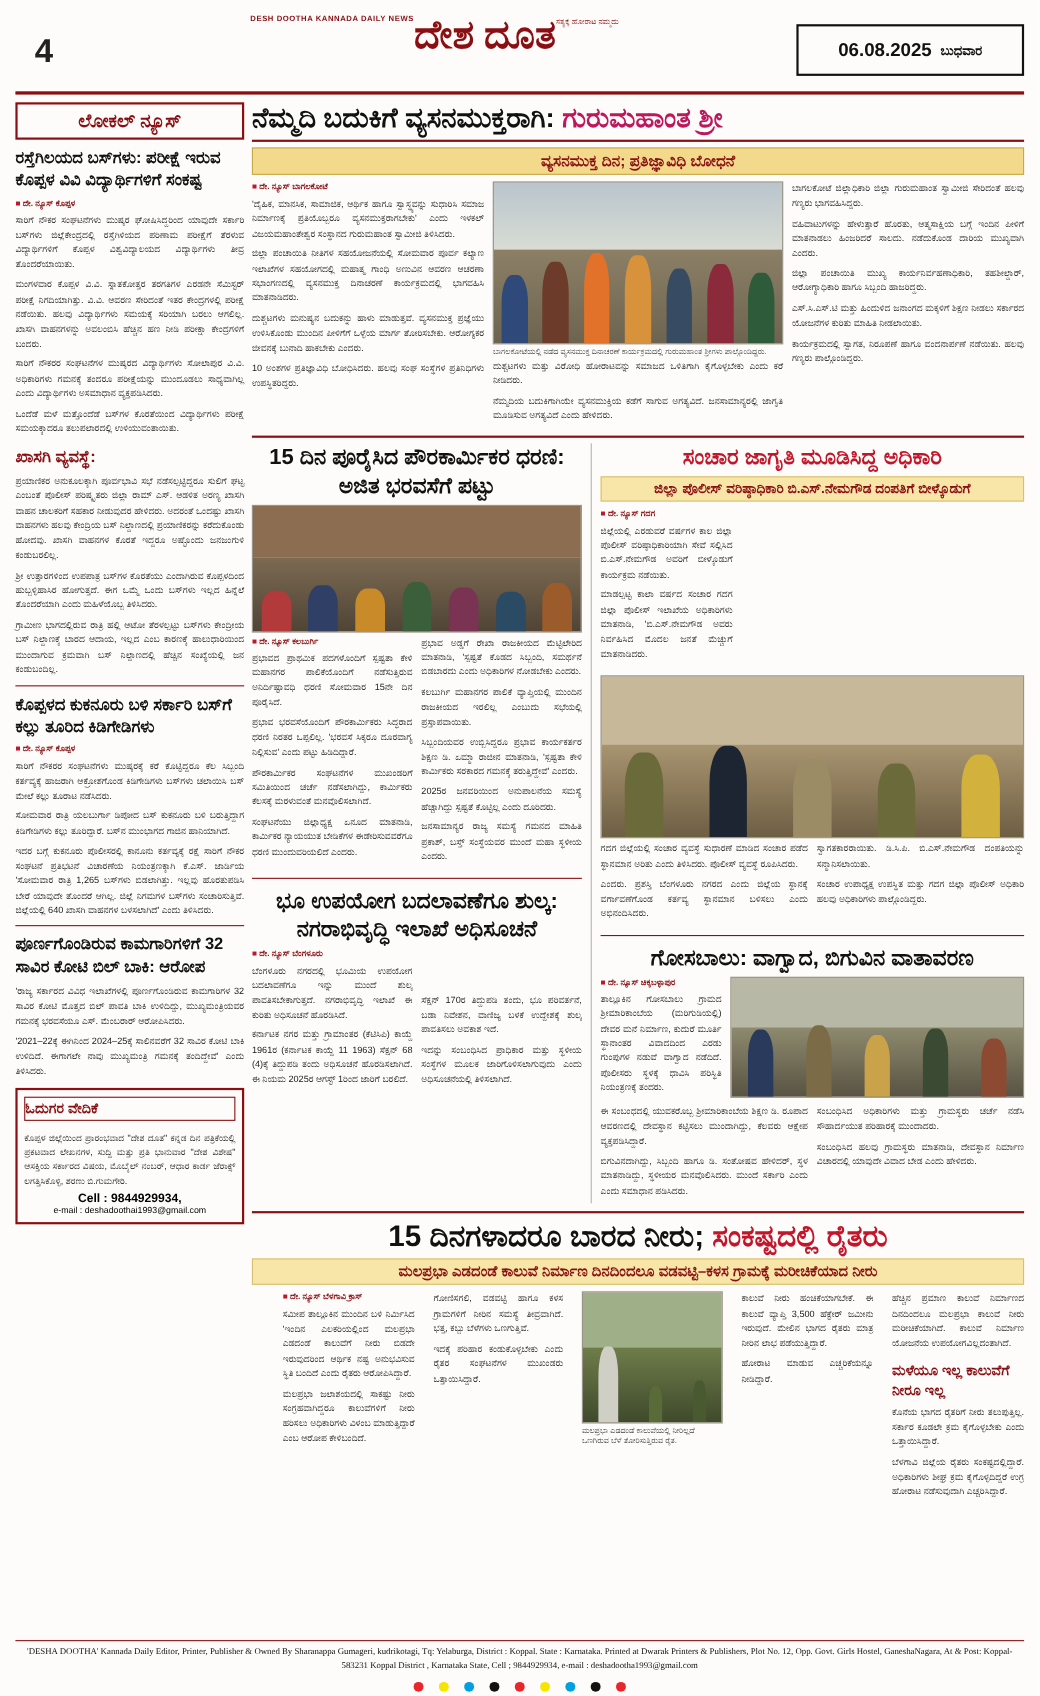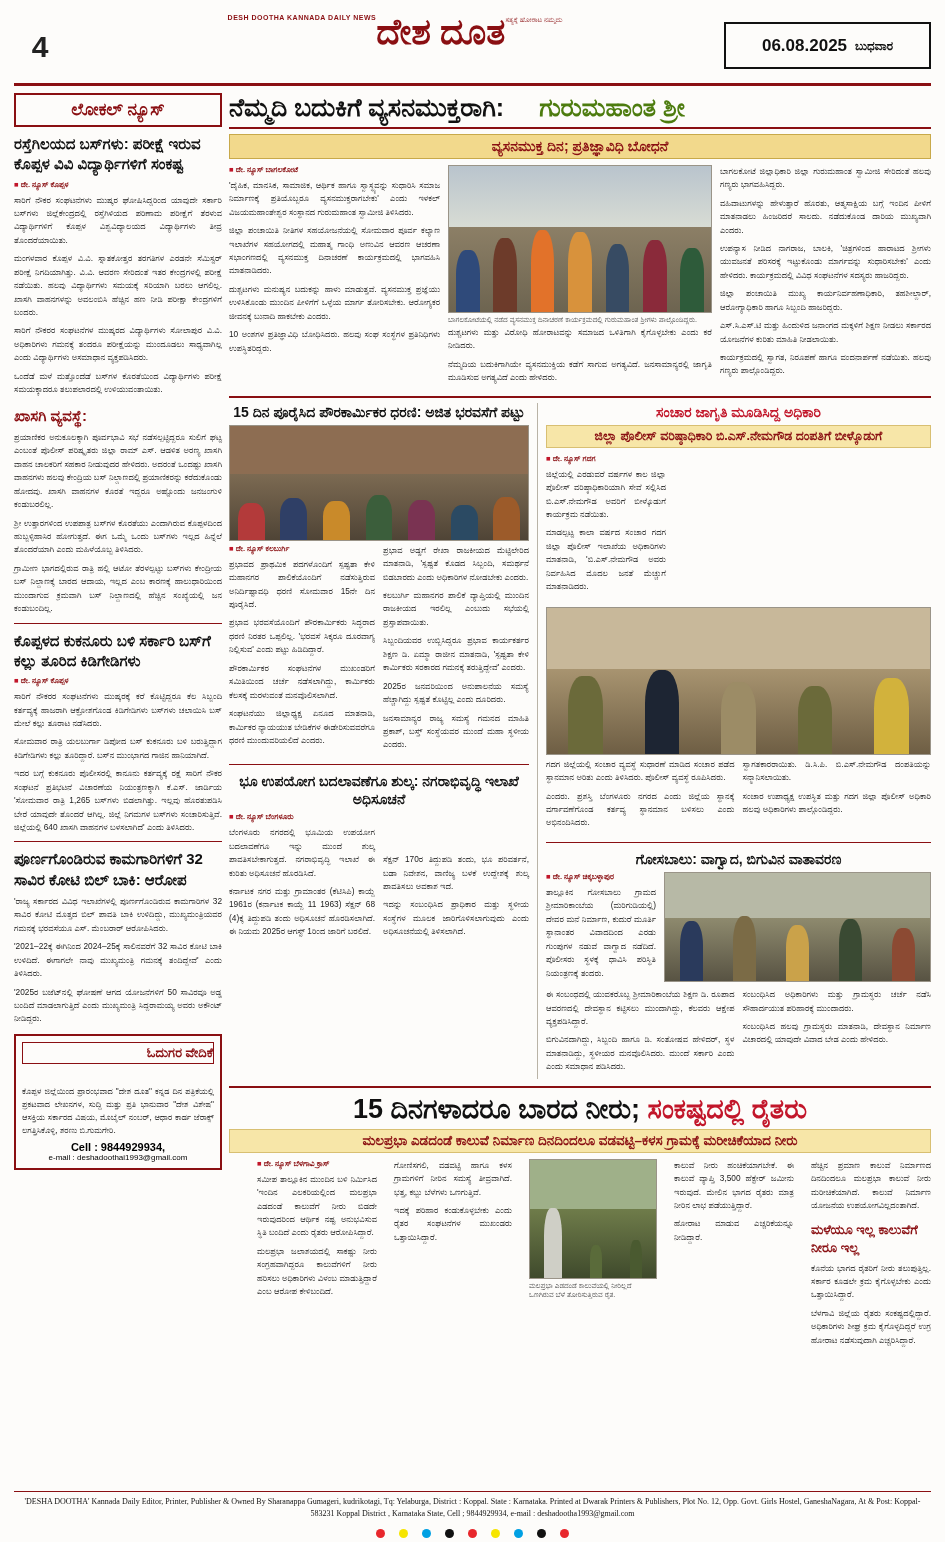--- a/index.html
+++ b/index.html
@@ -125,21 +125,21 @@
   
   .banner-head {
     font-size: 25px;
     font-weight: bold;
     color: #111;
     line-height: 1.15;
     border-bottom: 2px solid #8a0f12;
     padding-bottom: 5px;
     margin-bottom: 5px;
   }
-  .banner-head .red { color: #4d7c0f; margin-left: 28px; }
+  .banner-head .red { color: #be185d; }
   .ribbon {
     background: #f2d98c;
     border: 1px solid #c8a94a;
     text-align: center;
     font-size: 14px;
     font-weight: bold;
     color: #8a0f12;
     padding: 3px 0;
     margin-bottom: 6px;
   }
@@ -172,21 +172,21 @@
     width: 9%;
     background: #7a5b46;
     border-radius: 40% 40% 0 0;
   }
   .caption {
     font-size: 7.2px;
     color: #444;
     padding: 2px 0;
   }
   .mid-head {
-    font-size: 14px;
+    font-size: 20px;
     font-weight: bold;
     color: #111;
     line-height: 1.3;
     text-align: center;
     margin-bottom: 4px;
   }
   .mid-head.red { color: #c2162a; }
   .mid-head .red { color: #c2162a; }
   .sec-rule-top { border-top: 2px solid #8a0f12; padding-top: 5px; margin-top: 6px; }
   .sec-rule-v { border-left: 1px solid #b9b3a6; padding-left: 8px; }
@@ -212,27 +212,27 @@
   }
   .big-banner .red { color: #c2162a; }
 
   
   .ad-box {
     border: 2px solid #8a0f12;
     padding: 6px;
     margin-top: 8px;
   }
   .ad-title {
-    text-align: right;
+    text-align: left;
     font-size: 13px;
     font-weight: bold;
     color: #8a0f12;
     border: 1px solid #8a0f12;
     padding: 2px 0;
-    margin-bottom: 21px;
+    margin-bottom: 9px;
   }
   .ad-text { font-size: 8.2px; line-height: 1.6; text-align: justify; color: #1a1a1a; }
   .ad-cell { text-align: center; font-size: 11px; font-weight: bold; margin-top: 4px; }
   .ad-mail { text-align: center; font-size: 8px; }
 
   
   .footer {
     position: absolute;
     left: 14px; right: 14px; bottom: 22px;
     border-top: 1px solid #8a0f12;
@@ -303,21 +303,20 @@
         <p class="para">ಸೋಮವಾರ ರಾತ್ರಿ ಯಲಬುರ್ಗಾ ಡಿಪೋದ ಬಸ್ ಕುಕನೂರು ಬಳಿ ಬರುತ್ತಿದ್ದಾಗ ಕಿಡಿಗೇಡಿಗಳು ಕಲ್ಲು ತೂರಿದ್ದಾರೆ. ಬಸ್‌ನ ಮುಂಭಾಗದ ಗಾಜಿನ ಹಾನಿಯಾಗಿದೆ.</p>
         <p class="para">ಇದರ ಬಗ್ಗೆ ಕುಕನೂರು ಪೊಲೀಸರಲ್ಲಿ ಕಾನೂನು ಕರ್ತವ್ಯಕ್ಕೆ ರಕ್ಷೆ ಸಾರಿಗೆ ನೌಕರ ಸಂಘಟನೆ ಪ್ರತಿಭಟನೆ ವಿಚಾರಣೆಯ ನಿಯಂತ್ರಣಕ್ಕಾಗಿ ಕೆ.ಎಸ್. ಜಾರ್ಡಿಯ 'ಸೋಮವಾರ ರಾತ್ರಿ 1,265 ಬಸ್‌ಗಳು ಬಿಡಲಾಗಿತ್ತು. ಇಲ್ಲವು ಹೊರತುಪಡಿಸಿ ಬೇರೆ ಯಾವುದೇ ತೊಂದರೆ ಆಗಿಲ್ಲ. ಜಿಲ್ಲೆ ನಿಗಮಗಳ ಬಸ್‌ಗಳು ಸಂಚಾರಿಸುತ್ತಿವೆ. ಜಿಲ್ಲೆಯಲ್ಲಿ 640 ಖಾಸಗಿ ವಾಹನಗಳ ಬಳಸಲಾಗಿದೆ' ಎಂದು ತಿಳಿಸಿದರು.</p>
       </div>
 
       <div class="rule"></div>
 
       <div>
         <div class="lead-head">ಪೂರ್ಣಗೊಂಡಿರುವ ಕಾಮಗಾರಿಗಳಿಗೆ 32 ಸಾವಿರ ಕೋಟಿ ಬಿಲ್ ಬಾಕಿ: ಆರೋಪ</div>
         <p class="para">'ರಾಜ್ಯ ಸರ್ಕಾರದ ವಿವಿಧ ಇಲಾಖೆಗಳಲ್ಲಿ ಪೂರ್ಣಗೊಂಡಿರುವ ಕಾಮಗಾರಿಗಳ 32 ಸಾವಿರ ಕೋಟಿ ಮೊತ್ತದ ಬಿಲ್ ಪಾವತಿ ಬಾಕಿ ಉಳಿದಿದ್ದು, ಮುಖ್ಯಮಂತ್ರಿಯವರ ಗಮನಕ್ಕೆ ಭರವಸೆಯೂ ಎಸ್. ಮೆಂಬರಾರ್ ಆರೋಪಿಸಿದರು.</p>
         <p class="para">'2021–22ಕ್ಕೆ ಈಗಿನಿಂದ 2024–25ಕ್ಕೆ ಸಾಲಿನವರೆಗೆ 32 ಸಾವಿರ ಕೋಟಿ ಬಾಕಿ ಉಳಿದಿದೆ. ಈಗಾಗಲೇ ನಾವು ಮುಖ್ಯಮಂತ್ರಿ ಗಮನಕ್ಕೆ ತಂದಿದ್ದೇವೆ' ಎಂದು ತಿಳಿಸಿದರು.</p>
-        <p class="para">'2025ರ ಬಜೆಟ್‌ನಲ್ಲಿ ಘೋಷಣೆ ಆಗದ ಯೋಜನೆಗಳಿಗೆ 50 ಸಾವಿರವೂ ಅಡ್ಡ ಬಂದಿದೆ ಮಾಡಲಾಗುತ್ತಿದೆ ಎಂದು ಮುಖ್ಯಮಂತ್ರಿ ಸಿದ್ದರಾಮಯ್ಯ ಅವರು ಅಕೌಂಟ್ ನೀಡಿದ್ದರು.</p>
       </div>
 
       <div class="ad-box">
         <div class="ad-title">ಓದುಗರ ವೇದಿಕೆ</div>
         <div class="ad-text">ಕೊಪ್ಪಳ ಜಿಲ್ಲೆಯಿಂದ ಪ್ರಾರಂಭವಾದ "ದೇಶ ದೂತ" ಕನ್ನಡ ದಿನ ಪತ್ರಿಕೆಯಲ್ಲಿ ಪ್ರಕಟವಾದ ಲೇಖನಗಳ, ಸುದ್ದಿ ಮತ್ತು ಪ್ರತಿ ಭಾನುವಾರ "ದೇಶ ವಿಶೇಷ" ಆಸಕ್ತಿಯ ಸರ್ಕಾರದ ವಿಷಯ, ಮೊಬೈಲ್ ನಂಬರ್, ಆಧಾರ ಕಾರ್ಡ ಜೆರಾಕ್ಸ್ ಲಗತ್ತಿಸಿಕೊಳ್ಳಿ, ಶರಣು ಬಿ.ಗುಮಗೇರಿ.</div>
         <div class="ad-cell">Cell : 9844929934,</div>
         <div class="ad-mail">e-mail : deshadoothai1993@gmail.com</div>
       </div>
     </div>
 
@@ -351,21 +350,20 @@
               <i style="height:62%;background:#2e5b3a;"></i>
             </div>
           </div>
           <div class="caption">ಬಾಗಲಕೋಟೆಯಲ್ಲಿ ನಡೆದ ವ್ಯಸನಮುಕ್ತ ದಿನಾಚರಣೆ ಕಾರ್ಯಕ್ರಮದಲ್ಲಿ ಗುರುಮಹಾಂತ ಶ್ರೀಗಳು ಪಾಲ್ಗೊಂಡಿದ್ದರು.</div>
           <p class="para">ದುಶ್ಚಟಗಳು ಮತ್ತು ವಿರೋಧಿ ಹೋರಾಟವನ್ನು ಸಮಾಜದ ಒಳಿತಿಗಾಗಿ ಕೈಗೊಳ್ಳಬೇಕು ಎಂದು ಕರೆ ನೀಡಿದರು.</p>
           <p class="para">ನೆಮ್ಮದಿಯ ಬದುಕಿಗಾಗಿಯೇ ವ್ಯಸನಮುಕ್ತಿಯ ಕಡೆಗೆ ಸಾಗುವ ಅಗತ್ಯವಿದೆ. ಜನಸಾಮಾನ್ಯರಲ್ಲಿ ಜಾಗೃತಿ ಮೂಡಿಸುವ ಅಗತ್ಯವಿದೆ ಎಂದು ಹೇಳಿದರು.</p>
         </div>
         <div class="c">
           <p class="para">ಬಾಗಲಕೋಟೆ ಜಿಲ್ಲಾಧಿಕಾರಿ ಜಿಲ್ಲಾ ಗುರುಮಹಾಂತ ಸ್ವಾಮೀಜಿ ಸೇರಿದಂತೆ ಹಲವು ಗಣ್ಯರು ಭಾಗವಹಿಸಿದ್ದರು.</p>
           <p class="para">ವಹಿವಾಟುಗಳನ್ನು ಹೇಳುತ್ತಾರೆ ಹೊರತು, ಆತ್ಮಸಾಕ್ಷಿಯ ಬಗ್ಗೆ ಇಂದಿನ ಪೀಳಿಗೆ ಮಾತನಾಡಲು ಹಿಂಜರಿದರೆ ಸಾಲದು. ನಡೆದುಕೊಂಡ ದಾರಿಯ ಮುಖ್ಯವಾಗಿ ಎಂದರು.</p>
-          <p class="para">ಉಪನ್ಯಾಸ ನೀಡಿದ ನಾಗರಾಜ, ಬಾಲಕಿ, 'ಚಿತ್ರಗಳಿಂದ ಹಾರಾಟದ ಶ್ರೀಗಳು ಯುವಜನತೆ ಪರಿಸರಕ್ಕೆ ಇಟ್ಟುಕೊಂಡು ಮಾರ್ಗವನ್ನು ಸುಧಾರಿಸಬೇಕು' ಎಂದು ಹೇಳಿದರು. ಕಾರ್ಯಕ್ರಮದಲ್ಲಿ ವಿವಿಧ ಸಂಘಟನೆಗಳ ಸದಸ್ಯರು ಹಾಜರಿದ್ದರು.</p>
           <p class="para">ಜಿಲ್ಲಾ ಪಂಚಾಯಿತಿ ಮುಖ್ಯ ಕಾರ್ಯನಿರ್ವಹಣಾಧಿಕಾರಿ, ತಹಶೀಲ್ದಾರ್, ಆರೋಗ್ಯಾಧಿಕಾರಿ ಹಾಗೂ ಸಿಬ್ಬಂದಿ ಹಾಜರಿದ್ದರು.</p>
           <p class="para">ಎಸ್.ಸಿ.ಎಸ್.ಟಿ ಮತ್ತು ಹಿಂದುಳಿದ ಜನಾಂಗದ ಮಕ್ಕಳಿಗೆ ಶಿಕ್ಷಣ ನೀಡಲು ಸರ್ಕಾರದ ಯೋಜನೆಗಳ ಕುರಿತು ಮಾಹಿತಿ ನೀಡಲಾಯಿತು.</p>
           <p class="para">ಕಾರ್ಯಕ್ರಮದಲ್ಲಿ ಸ್ವಾಗತ, ನಿರೂಪಣೆ ಹಾಗೂ ವಂದನಾರ್ಪಣೆ ನಡೆಯಿತು. ಹಲವು ಗಣ್ಯರು ಪಾಲ್ಗೊಂಡಿದ್ದರು.</p>
         </div>
       </div>
 
       <div class="sec-rule-top" style="display:flex; gap:8px;">
 
         <div style="width:300px;">
           <div class="mid-head">15 ದಿನ ಪೂರೈಸಿದ ಪೌರಕಾರ್ಮಿಕರ ಧರಣಿ: ಅಜಿತ ಭರವಸೆಗೆ ಪಟ್ಟು</div>

